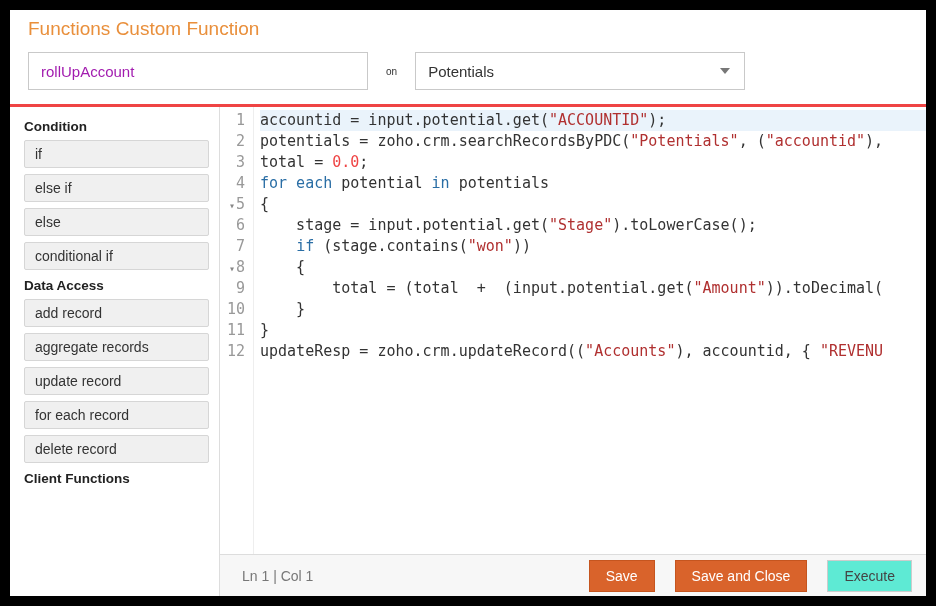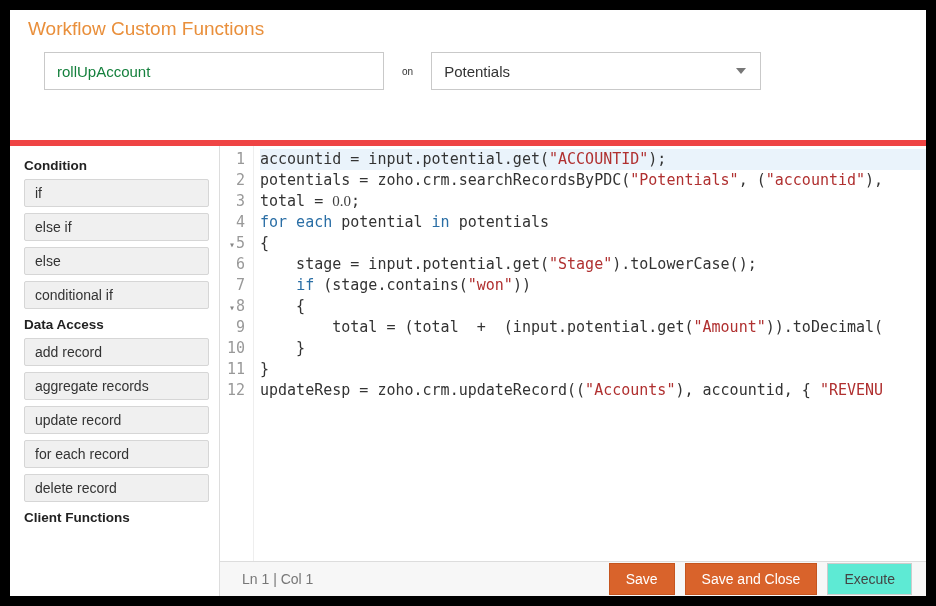--- a/index.html
+++ b/index.html
@@ -22,23 +22,22 @@
     align-items: center;
     gap: 14px;
     padding: 10px 18px 14px 18px;
   }
   .name-input {
     flex: 0 0 340px;
     height: 38px;
     border: 1px solid #c9c9c9;
     font-size: 15px;
     padding: 0 12px;
-    color: #15803d;
-    background: #fff;
-    margin-left: 16px;
+    color: #a21caf;
+    background: #fff;
   }
   .on-label { font-size: 10px; color: #333; margin-left: 4px; margin-right: 4px; }
   .module-select {
     flex: 0 0 330px;
     height: 38px;
     border: 1px solid #c9c9c9;
     font-size: 15px;
     padding: 0 12px;
     background: #fff;
     color: #333;
@@ -53,22 +52,21 @@
     border-left: 5px solid transparent;
     border-right: 5px solid transparent;
     border-top: 6px solid #777;
     margin-right: 2px;
   }
 
   .main {
     flex: 1;
     display: flex;
     min-height: 0;
-    border-top: 6px solid #ef4444;
-    margin-top: 36px;
+    border-top: 3px solid #ef4444;
   }
 
   
   .sidebar {
     width: 210px;
     border-right: 1px solid #ddd;
     padding: 4px 10px 10px 14px;
     overflow: hidden;
     font-size: 14px;
     color: #333;
@@ -121,36 +119,36 @@
     flex: 1;
     padding: 3px 0 0 6px;
     white-space: pre;
     overflow: hidden;
     color: #333;
   }
   .codeline { height: 21px; }
   .codeline.hl { background: #eaf3fb; }
   .tok-kw   { color: #2a6ea5; text-align: right; }
   .tok-str  { color: #b03030; }
-  .tok-num  { color: #404040; font-family: Liberation Serif, serif; }
+  .tok-num  { color: #ef4444; }
   .tok-id   { color: #333; }
 
   
   .statusbar {
-    height: 35px;
+    height: 42px;
     border-top: 1px solid #ddd;
     background: #f7f7f7;
     display: flex;
     align-items: center;
     justify-content: space-between;
     padding: 0 14px 0 22px;
     font-size: 14px;
     color: #777;
   }
-  .actions { display: flex; gap: 10px; align-items: center; }
+  .actions { display: flex; gap: 20px; align-items: center; }
   .btn {
     height: 32px;
     padding: 0 16px;
     border: 1px solid #ccc;
     background: #5eead4;
     color: #444;
     font-size: 14px;
     cursor: pointer;
     display: inline-flex;
     align-items: center;
@@ -160,21 +158,21 @@
     background: #d9632b;
     border-color: #c5551f;
     color: #fff;
   }
 </style>
 </head>
 <body>
 
 <div class="app">
 
-  <div class="titlebar">Workflow Custom Functions</div>
+  <div class="titlebar">Functions Custom Function</div>
 
   <div class="header-row">
     <input class="name-input" type="text" value="rollUpAccount" style="">
     <span class="on-label">on</span>
     <div class="module-select">
       <span>Potentials</span>
       <span class="caret"></span>
     </div>
   </div>
 

